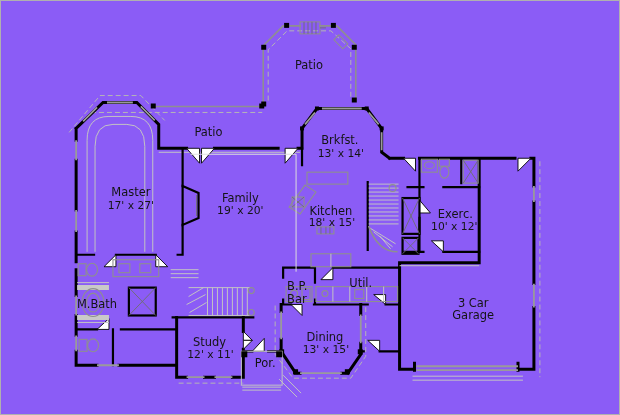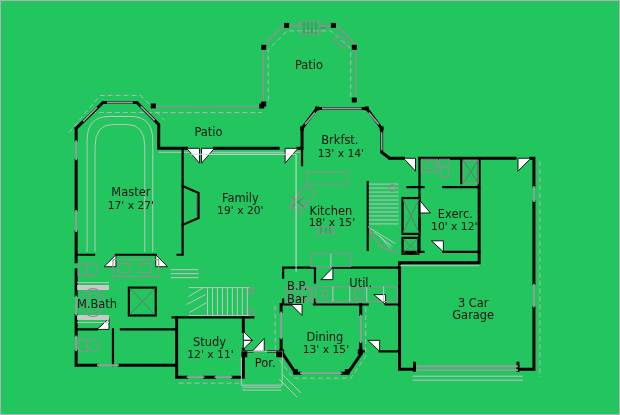--- a/index.html
+++ b/index.html
@@ -1,19 +1,19 @@
 <!DOCTYPE html>
 <html><head>
 <meta charset="utf-8">
 <style>
   html,body{margin:0;padding:0;background:#fff;}
   .plan-wrap{
     width:618px;height:413px;
     border:1px solid #b0b0b0;
-    background:#22c55e;
+    background:#8b5cf6;
     font-family:"DejaVu Sans", sans-serif;
     position:relative;
   }
   svg{display:block;}
   
   .w   {stroke:#000;stroke-width:3;fill:none;stroke-linecap:square;}
   .w2  {stroke:#000;stroke-width:2.2;fill:none;stroke-linecap:square;}
   .thin{stroke:#8f8f8f;stroke-width:1.6;fill:none;}
   .lt  {stroke:#c4c4c4;stroke-width:1;fill:none;}
   .vlt {stroke:#dedede;stroke-width:1;fill:none;}

